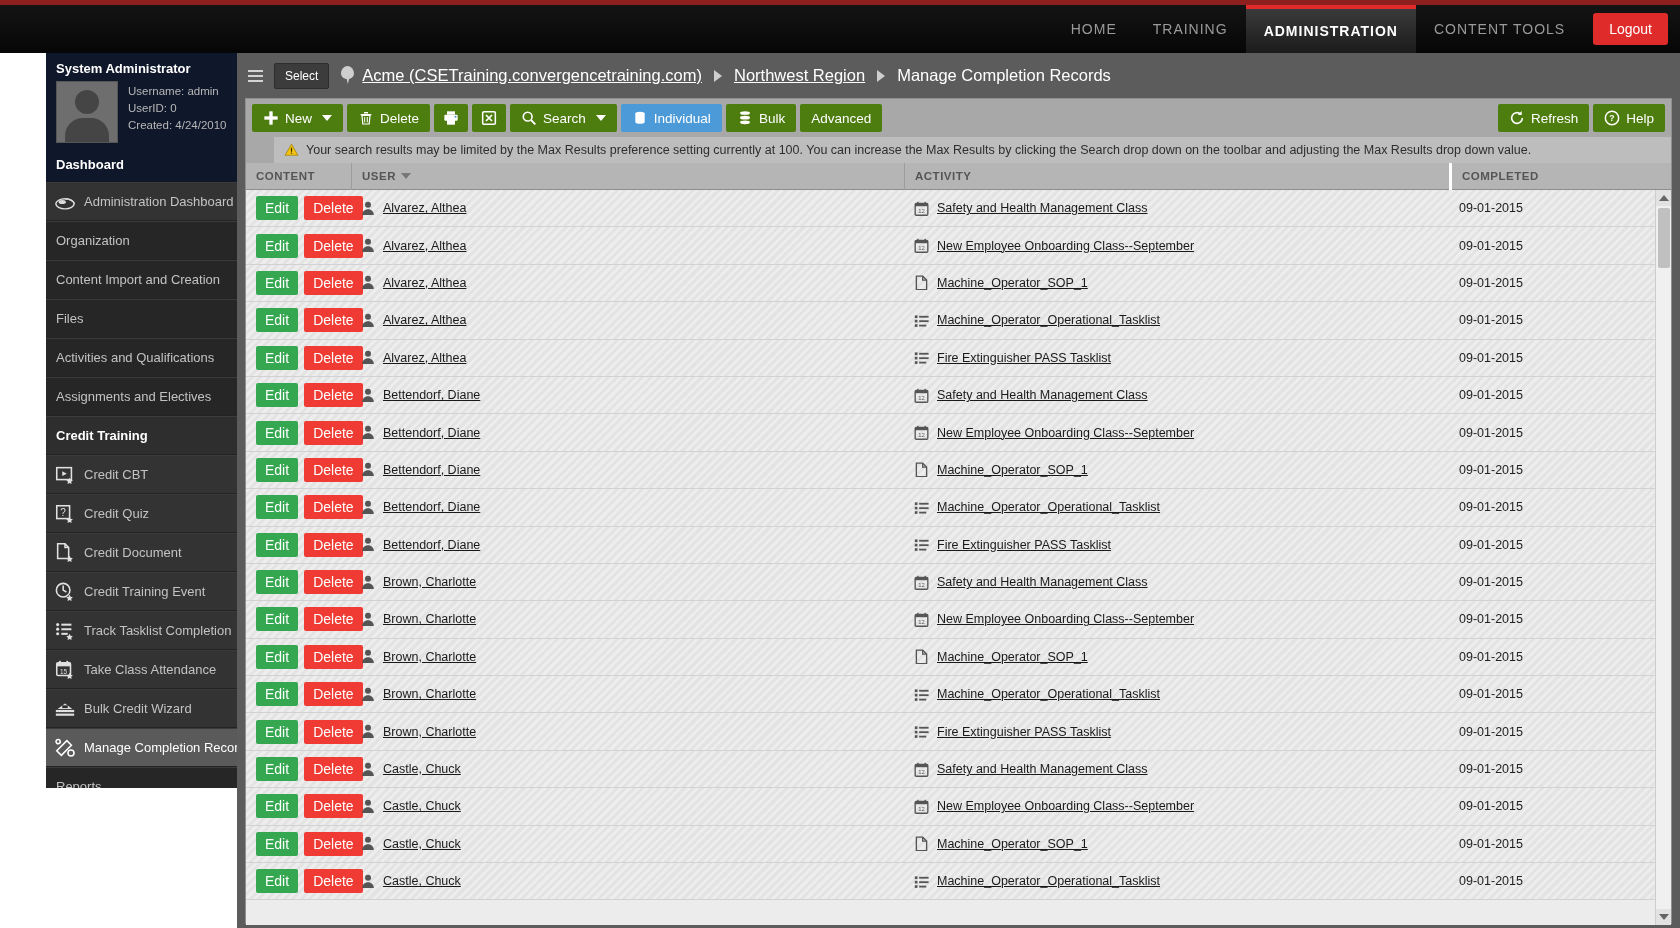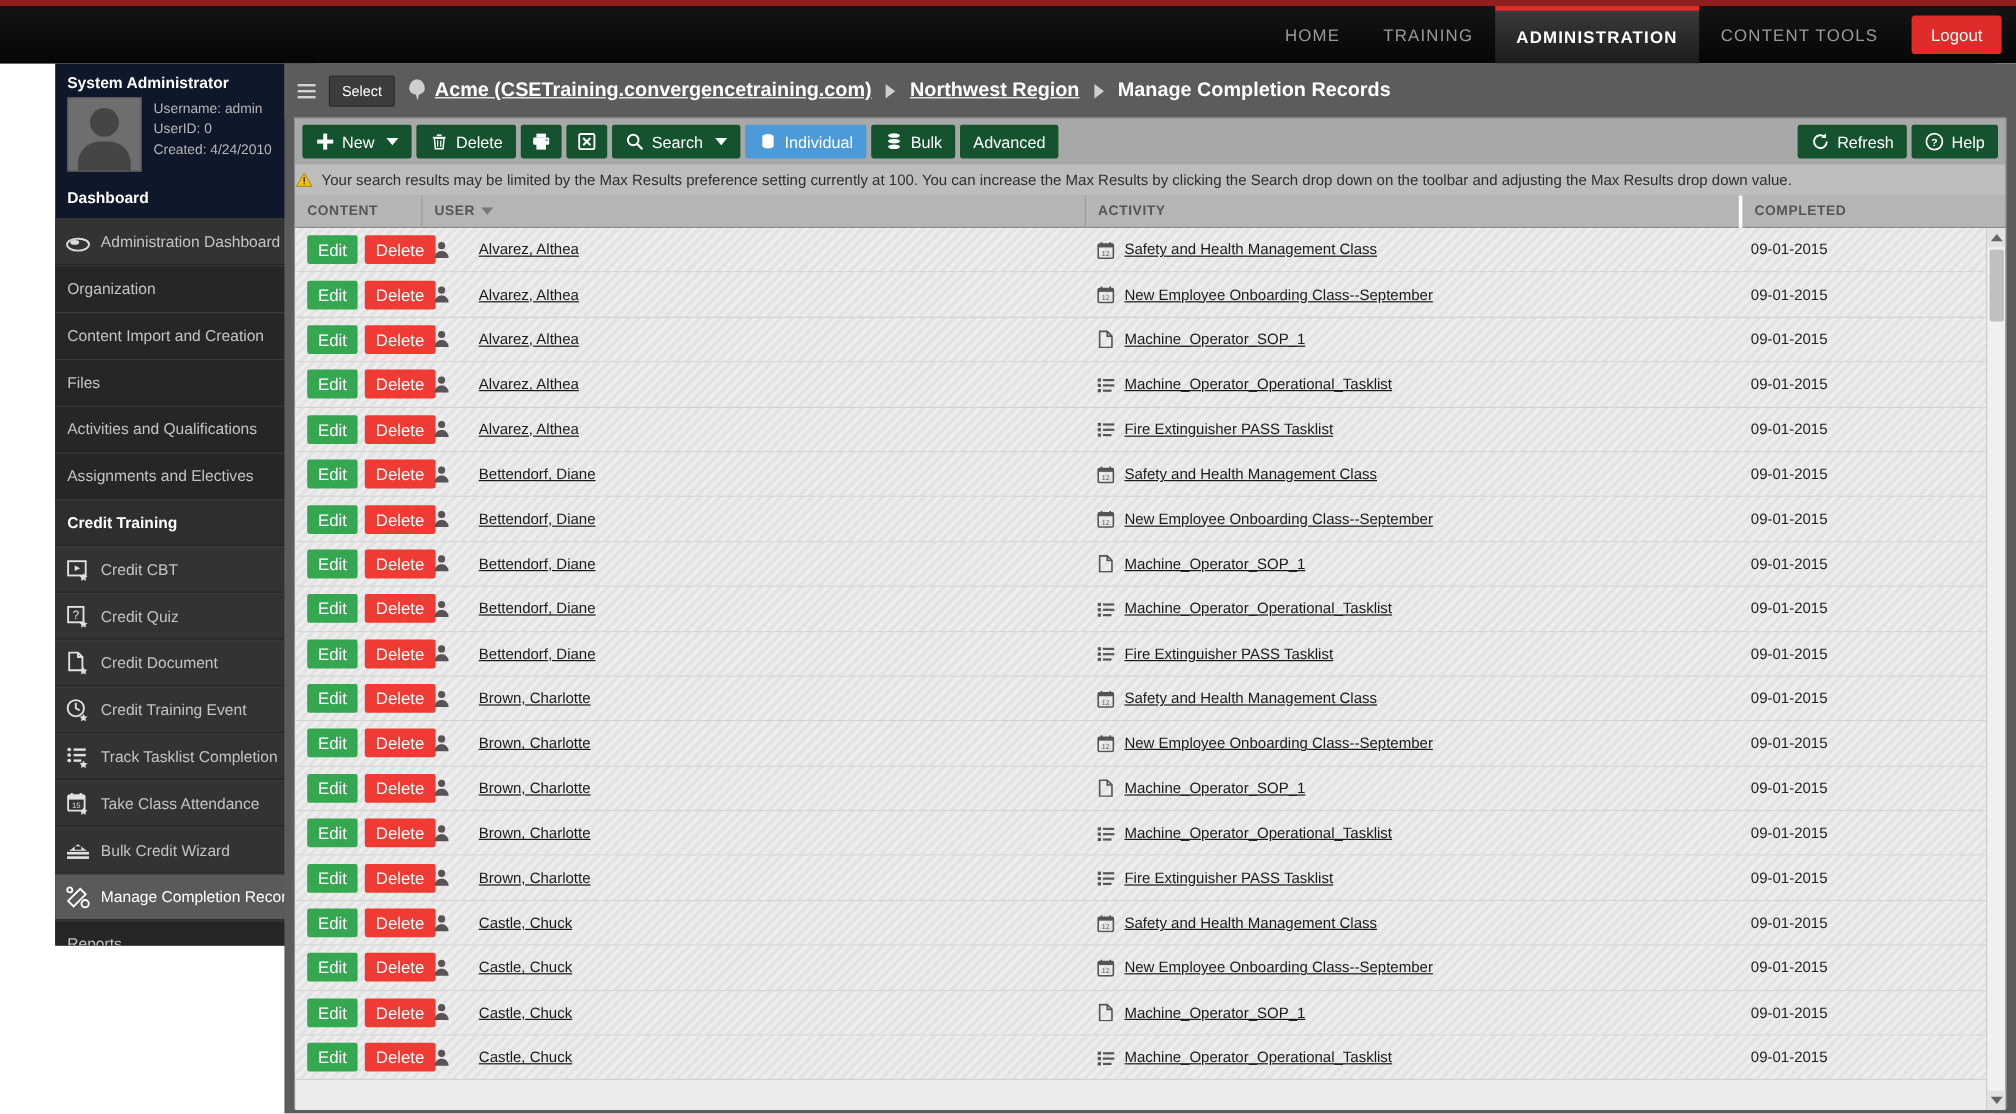--- a/index.html
+++ b/index.html
@@ -161,59 +161,59 @@
   .pin { width: 13px; height: 19px; position: relative; flex: none; margin-left: 4px;}
   .pin .p1 {
     position: absolute; top: 0; left: 0; width: 13px; height: 13px;
     background: #cfcfcf; border-radius: 50% 50% 50% 50%/60% 60% 40% 40%;
   }
   .pin .p2 {
     position: absolute; top: 8px; left: 4px; width: 5px; height: 10px;
     background: #cfcfcf; clip-path: polygon(0 0, 100% 0, 50% 100%);
   }
   .crumb {
-    color: #ffffff; font-size: 16.5px; font-weight: bold;
+    color: #ffffff; font-size: 16.5px; font-weight: normal;
     text-decoration: underline; cursor: pointer; white-space: nowrap;
   }
   .crumb.last { text-decoration: none; cursor: default; }
   .crumb-sep {
     width: 0; height: 0; border-top: 6px solid transparent;
     border-bottom: 6px solid transparent; border-left: 8px solid #cfcfcf;
     margin: 0 4px;
   }
 
   .content {
     position: absolute; left: 8px; top: 45px;
     width: 1427px; height: 826px; background: #a8a8a8;
     border: 1px solid #8f8f8f;
   }
   .toolbar {
     height: 38px; display: flex; align-items: center; gap: 4px;
     padding: 0 6px; background: #a8a8a8;
   }
   .tb {
     display: inline-flex; align-items: center; gap: 6px;
-    background: #14532d; color: #fff; border: none; border-radius: 2px;
+    background: #4d7c0f; color: #fff; border: none; border-radius: 2px;
     height: 28px; padding: 0 11px; font-size: 13.5px; cursor: pointer;
     font-family: inherit; white-space: nowrap;
   }
   .tb.light { background: #4c9bd8; }
   .tb.sq { padding: 0 9px; }
   .tb .dd {
     width: 0; height: 0; border-left: 5px solid transparent;
     border-right: 5px solid transparent; border-top: 6px solid #fff;
     margin-left: 4px;
   }
   .tb-spacer { flex: 1; }
   .ticon { width: 16px; height: 16px; display:block; }
 
   .warn {
     height: 26px; display: flex; align-items: center; gap: 7px;
-    padding: 0 0; background: #bdbdbd;
-    color: #2e2e2e; font-size: 12.5px;
+    padding: 0 10px; background: #bdbdbd;
+    color: #2e2e2e; font-size: 12.5px; margin-left: 28px;
   }
   .warn-ico { width: 15px; height: 14px; flex: none; }
 
   .grid-head {
     display: flex; height: 27px; align-items: center;
     background: #b5b5b5; border-bottom: 1px solid #8d8d8d;
     color: #555; font-size: 11.5px; font-weight: bold; letter-spacing: 0.5px;
   }
   .col-actions { width: 105px; padding-left: 10px; }
   .col-user   { width: 553px; padding-left: 10px; border-left: 1px solid #9c9c9c; height: 27px; display: flex; align-items: center; gap: 5px;}
@@ -228,21 +228,21 @@
     position: relative; height: 735px; overflow: hidden;
     background: #ececec;
   }
   .rows { position: absolute; left: 0; top: 0; right: 16px; }
   .row {
     display: flex; align-items: center; height: 37.4px;
     border-bottom: 1px solid #d2d2d2;
     background-image: repeating-linear-gradient(135deg,#ededed 0px,#ededed 3px,#e3e3e3 3px,#e3e3e3 6px);
   }
   .c-actions { width: 105px; padding-left: 10px; display: flex; gap: 6px; }
-  .c-user { width: 553px; padding-left: 10px; display: flex; align-items: center; gap: 24px; }
+  .c-user { width: 553px; padding-left: 10px; display: flex; align-items: center; gap: 8px; }
   .c-act  { width: 545px; padding-left: 10px; display: flex; align-items: center; gap: 8px; }
   .c-comp { width: 205px; padding-left: 10px; color: #222; font-size: 12.5px; }
   .btn-edit, .btn-del {
     border: none; color: #fff; font-size: 14px; border-radius: 2px;
     height: 24px; padding: 0 9px; cursor: pointer; font-family: inherit;
   }
   .btn-edit { background: #35a751; }
   .btn-del  { background: #ef3b33; }
   .link {
     color: #1a1a1a; font-size: 12.5px; text-decoration: underline; cursor: pointer;

